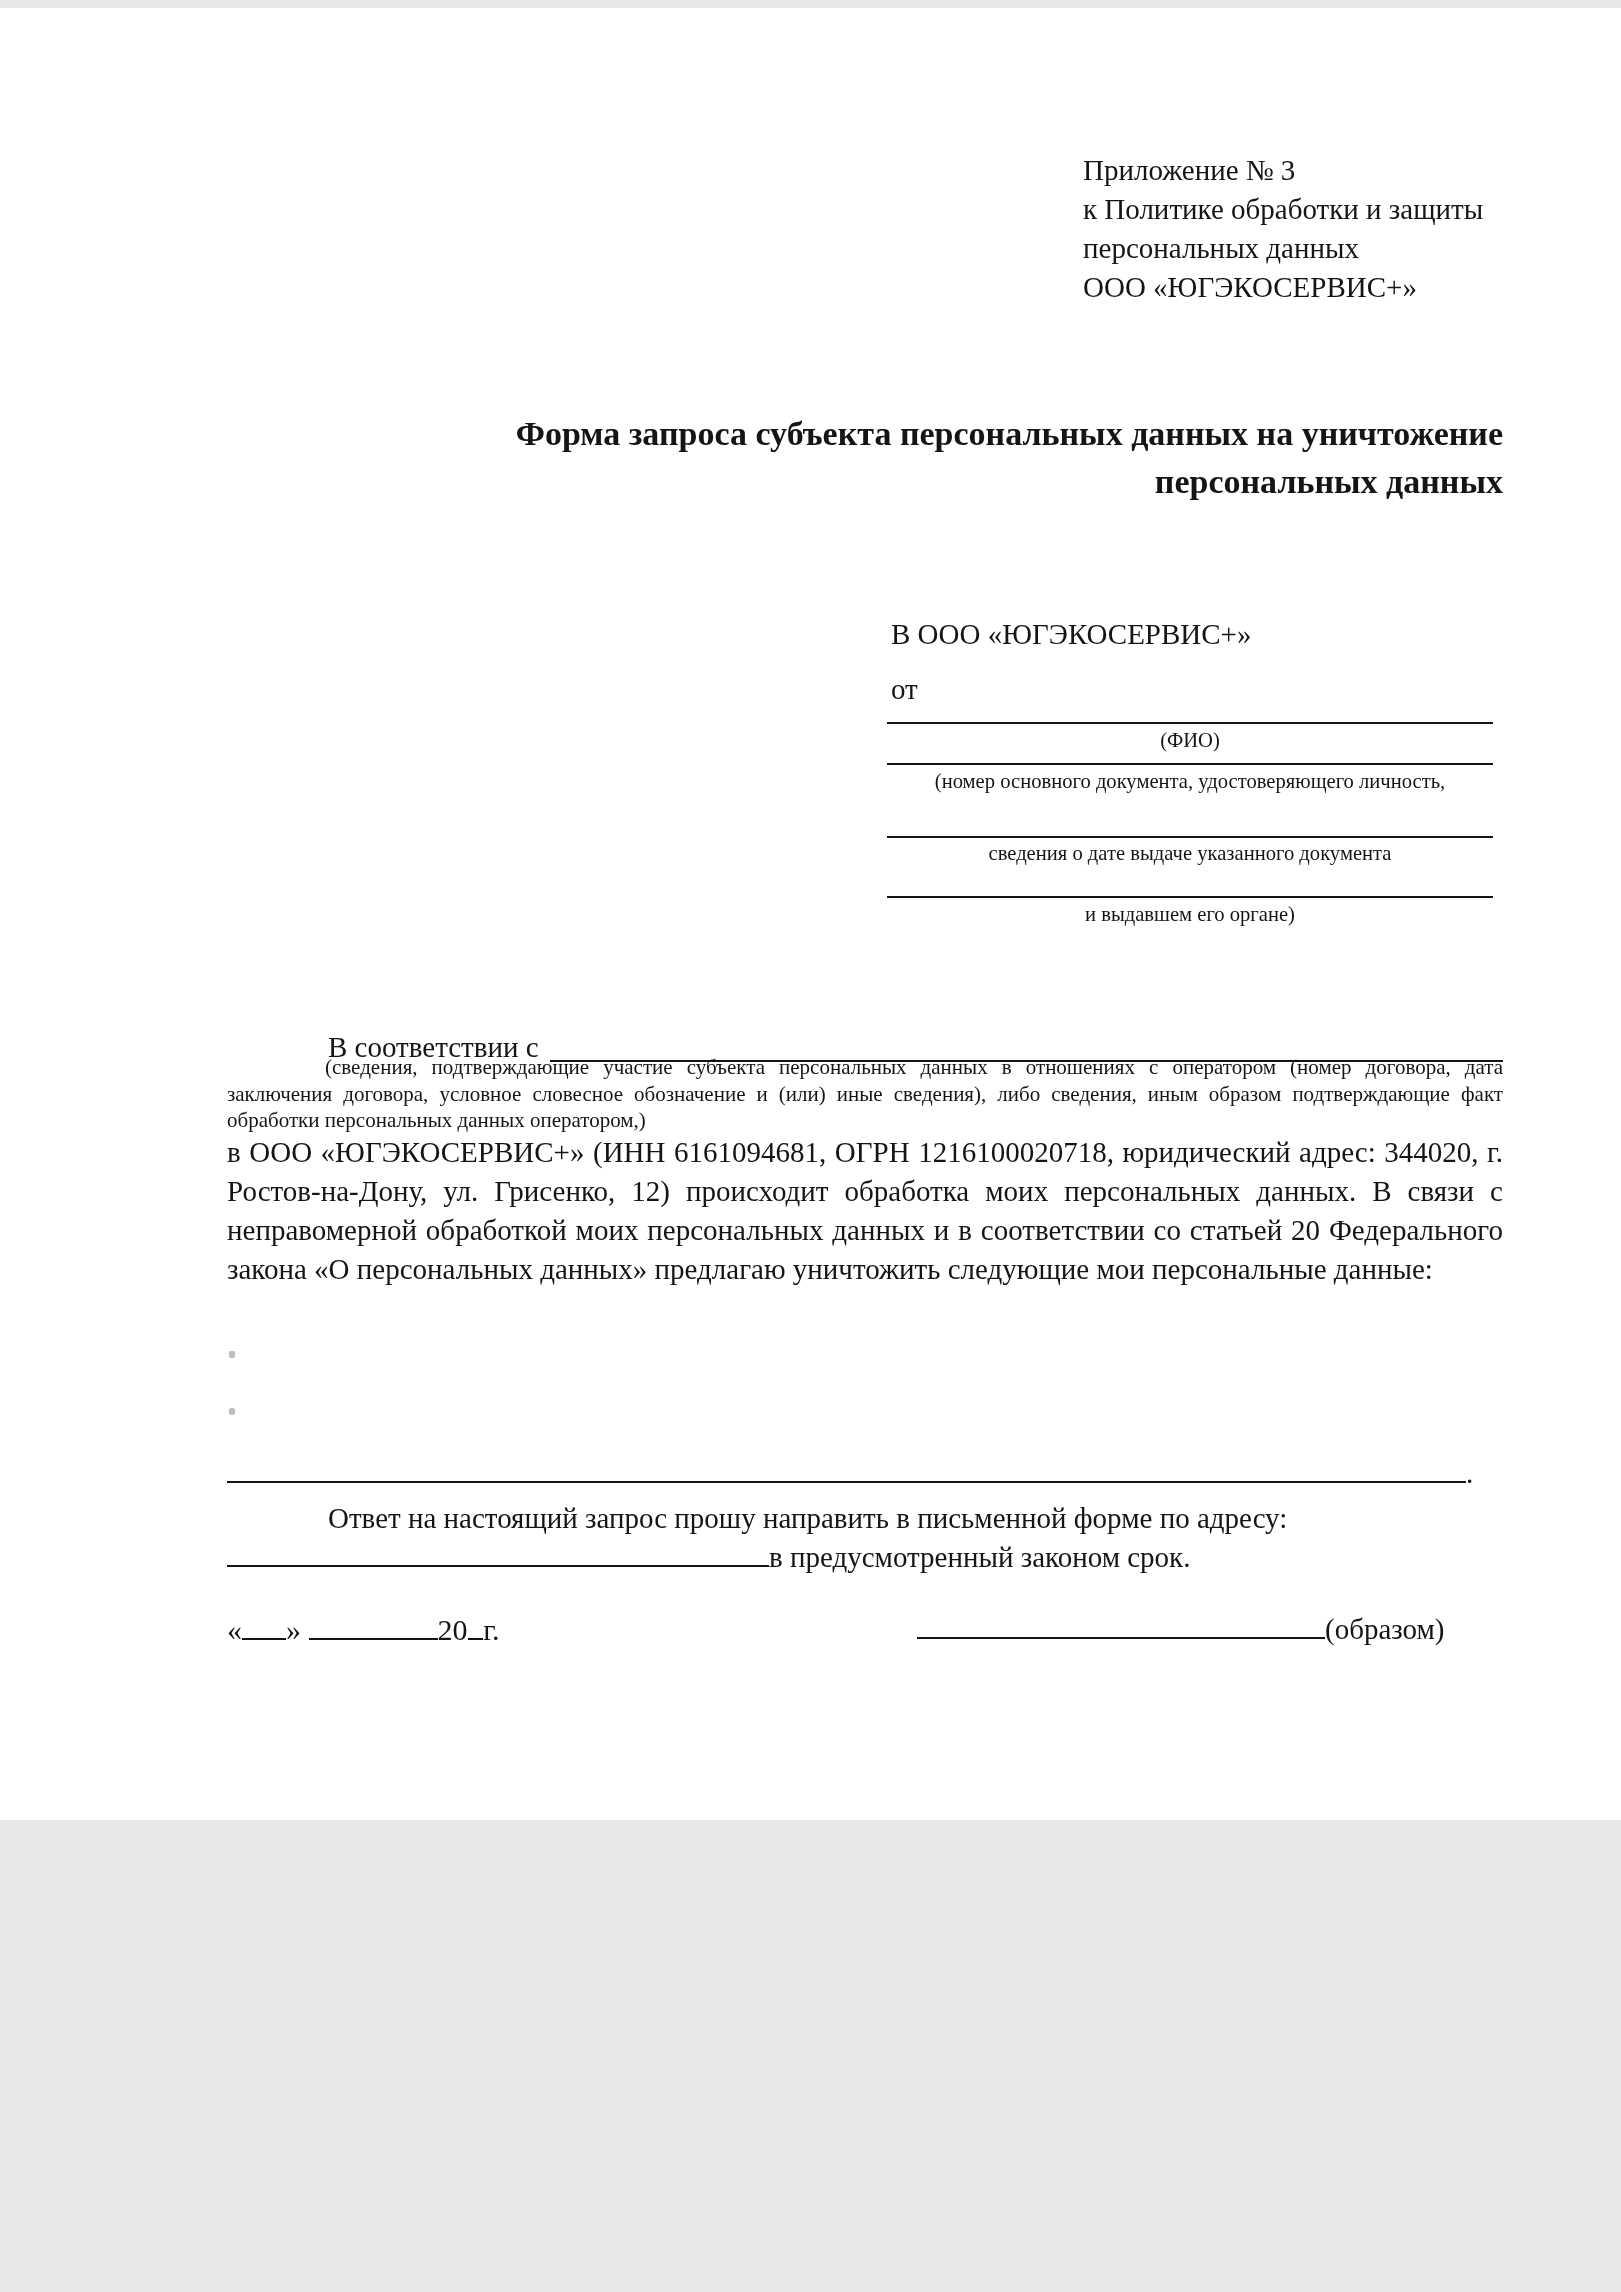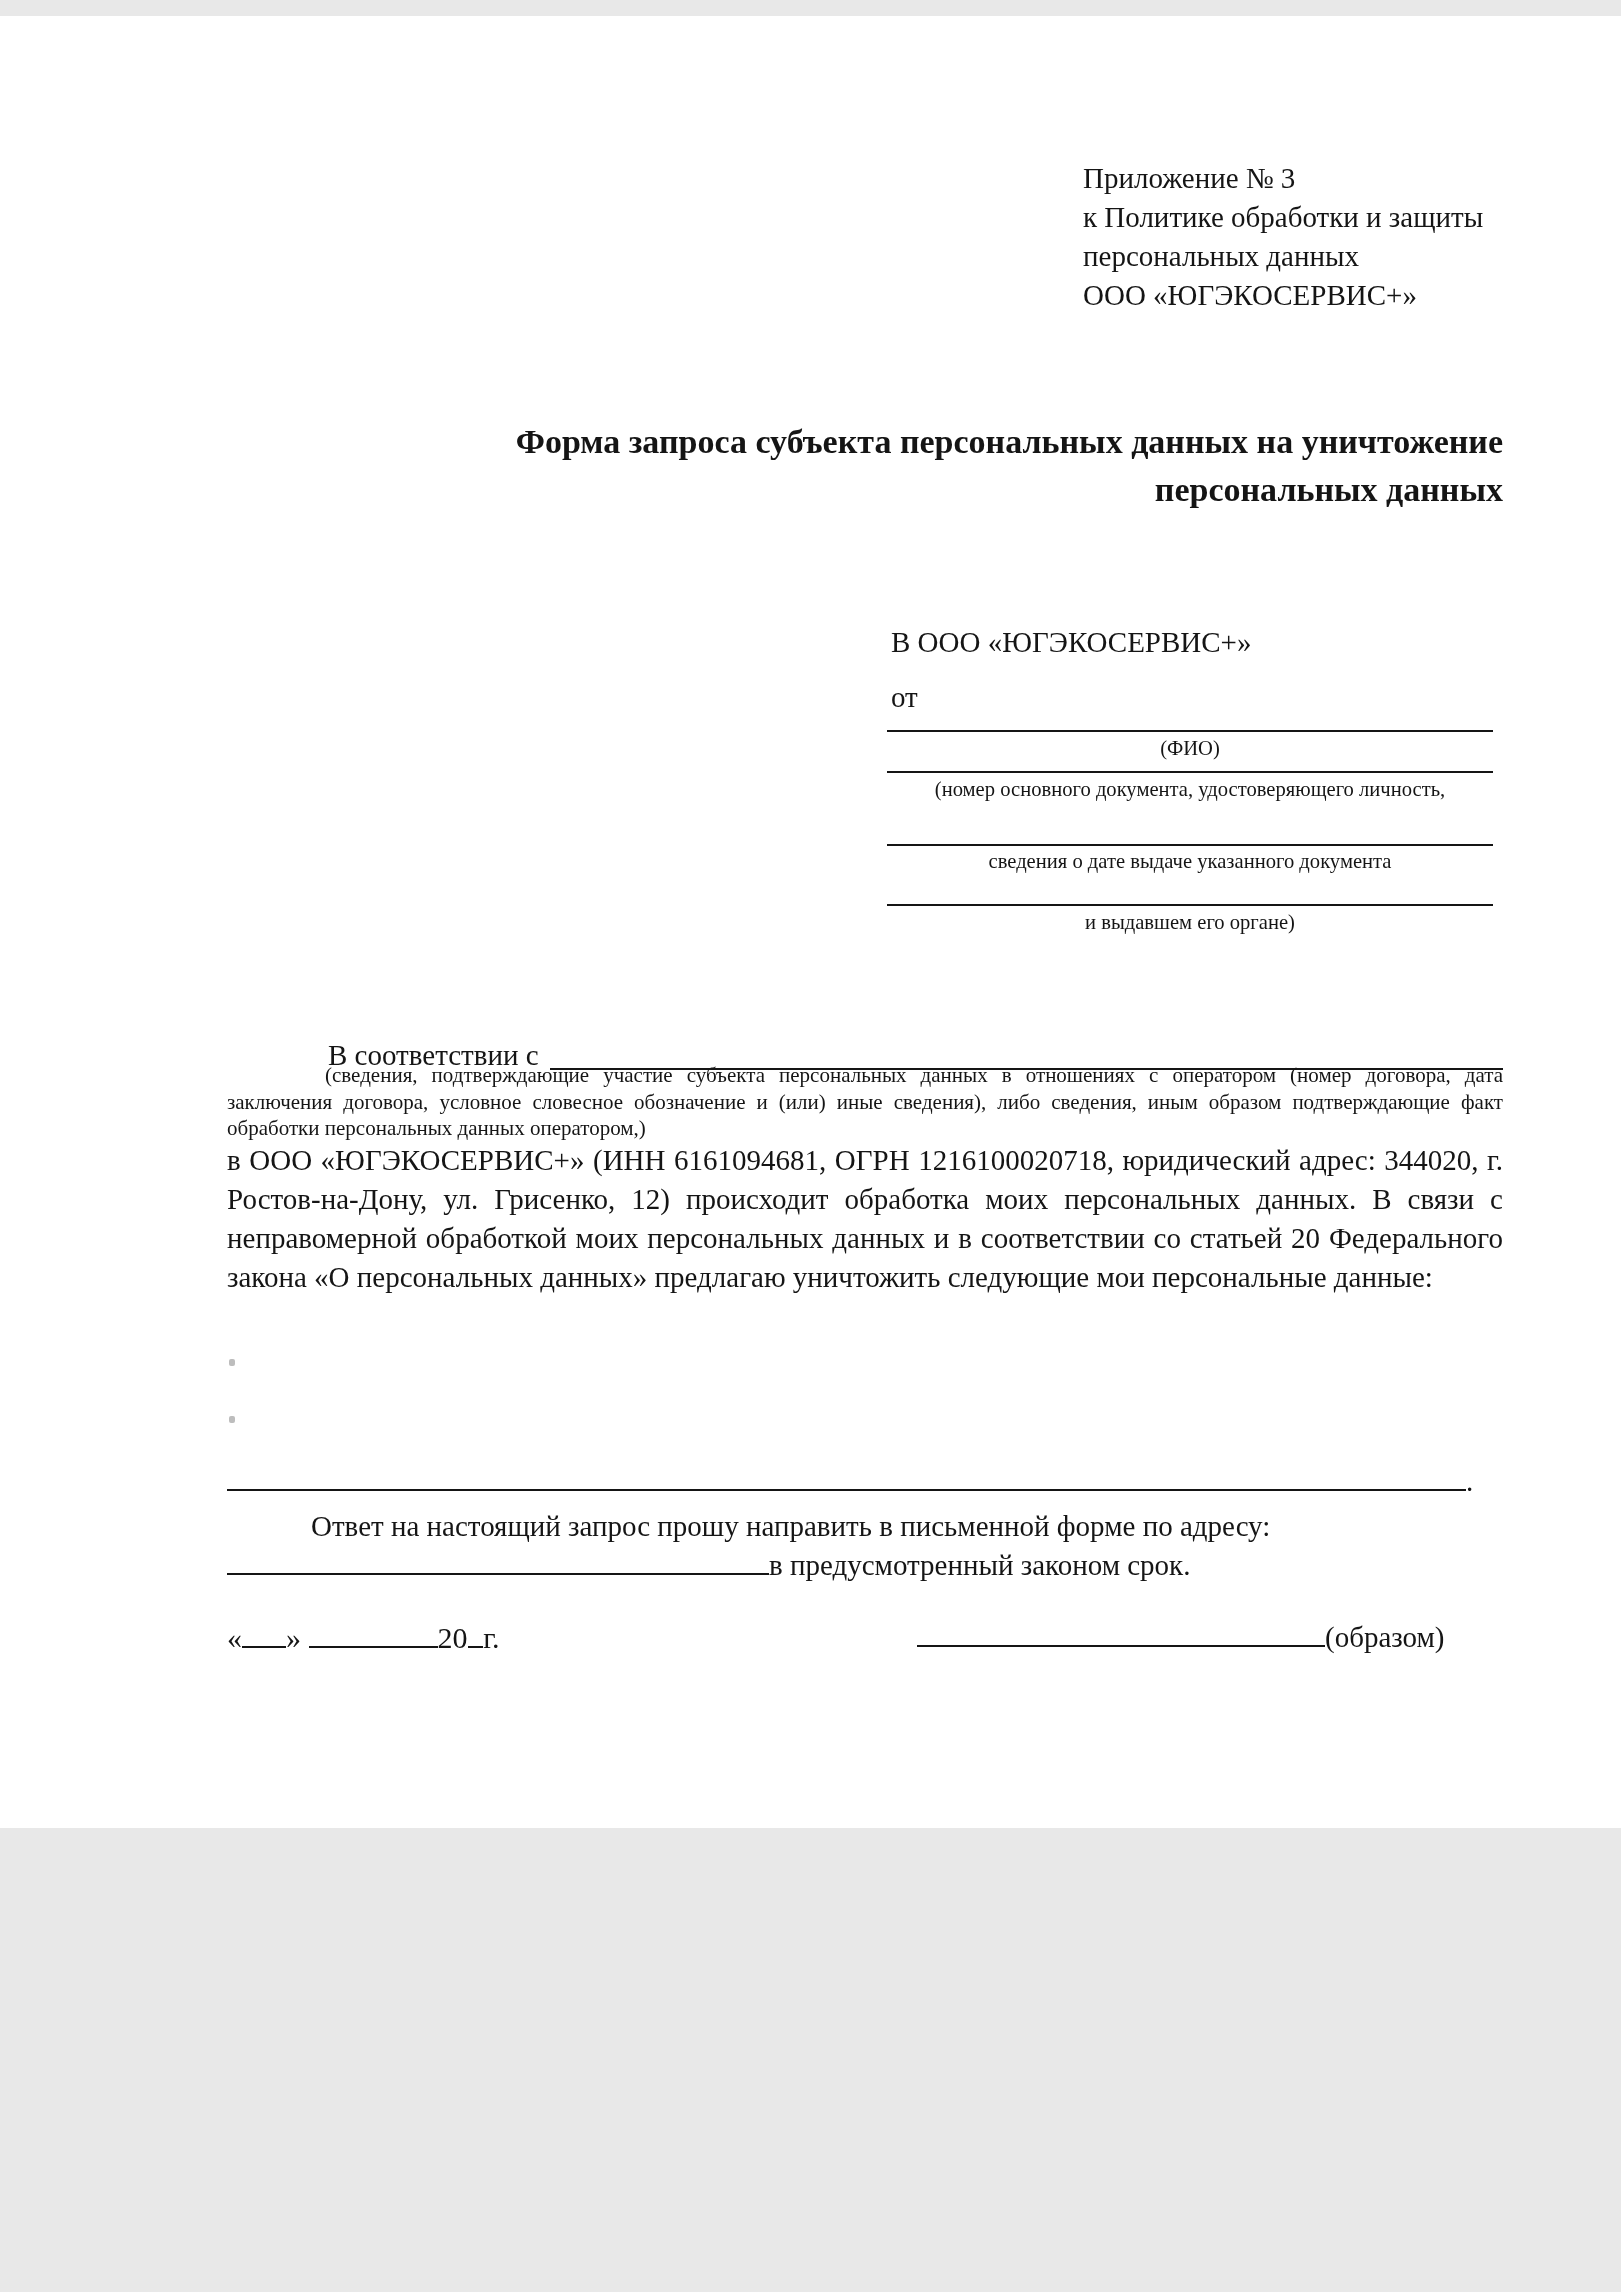--- a/index.html
+++ b/index.html
@@ -5,21 +5,21 @@
   :root{
     --ink:#151515;
     --paper:#ffffff;
     --dot:#bdbdbd;
   }
   *{margin:0;padding:0;box-sizing:border-box;}
   html,body{background:#e8e8e8;}
   .page{
     position:relative;
     width:1621px;height:1812px;
-    margin:16px auto;
+    margin:8px auto;
     background:var(--paper);
     color:var(--ink);
     font-family:"Liberation Serif","DejaVu Serif",serif;
     overflow:hidden;
   }
   
   .annex{position:absolute;left:1083px;top:143px;font-size:29px;line-height:39px;}
   
   .title{
     position:absolute;left:227px;top:402px;width:1276px;
@@ -50,21 +50,21 @@
   }
   .dot{position:absolute;width:5.9px;height:6.9px;background:var(--dot);border-radius:2px;}
   .dot1{left:229px;top:1343px;}
   .dot2{left:229px;top:1400px;}
   .reason{position:absolute;left:227px;top:1413px;width:1262px;font-size:29px;line-height:41px;display:flex;}
   .reason-spacer{flex:0 0 101px;}
   .reason-rule{flex:1 1 auto;margin:0 0 5.9px 11.8px;align-self:flex-end;border-bottom:2.9px solid var(--ink);height:29px;}
   .cont-line{position:absolute;left:227px;top:1449px;width:1276px;font-size:29px;line-height:33px;}
   .fill{display:inline-block;border-bottom:2.9px solid var(--ink);}
   .w-cont{width:1239px;}
-  .reply1{position:absolute;left:210px;top:1491px;width:1276px;font-size:29px;line-height:39px;text-indent:101px;}
+  .reply1{position:absolute;left:227px;top:1491px;width:1276px;font-size:29px;line-height:39px;text-indent:101px;}
   .reply2{position:absolute;left:227px;top:1530px;width:1276px;font-size:29px;line-height:39px;}
   .w-addr{width:542px;}
   .sig-left{position:absolute;left:227px;top:1602px;font-size:30px;line-height:39px;white-space:nowrap;}
   .sig-right{position:absolute;left:917px;top:1602px;font-size:29px;line-height:39px;white-space:nowrap;}
   .w-day{width:44px;}
   .w-month{width:129px;}
   .w-yr{width:15.7px;}
   .w-sign{width:408px;}
 </style>
 </head>

